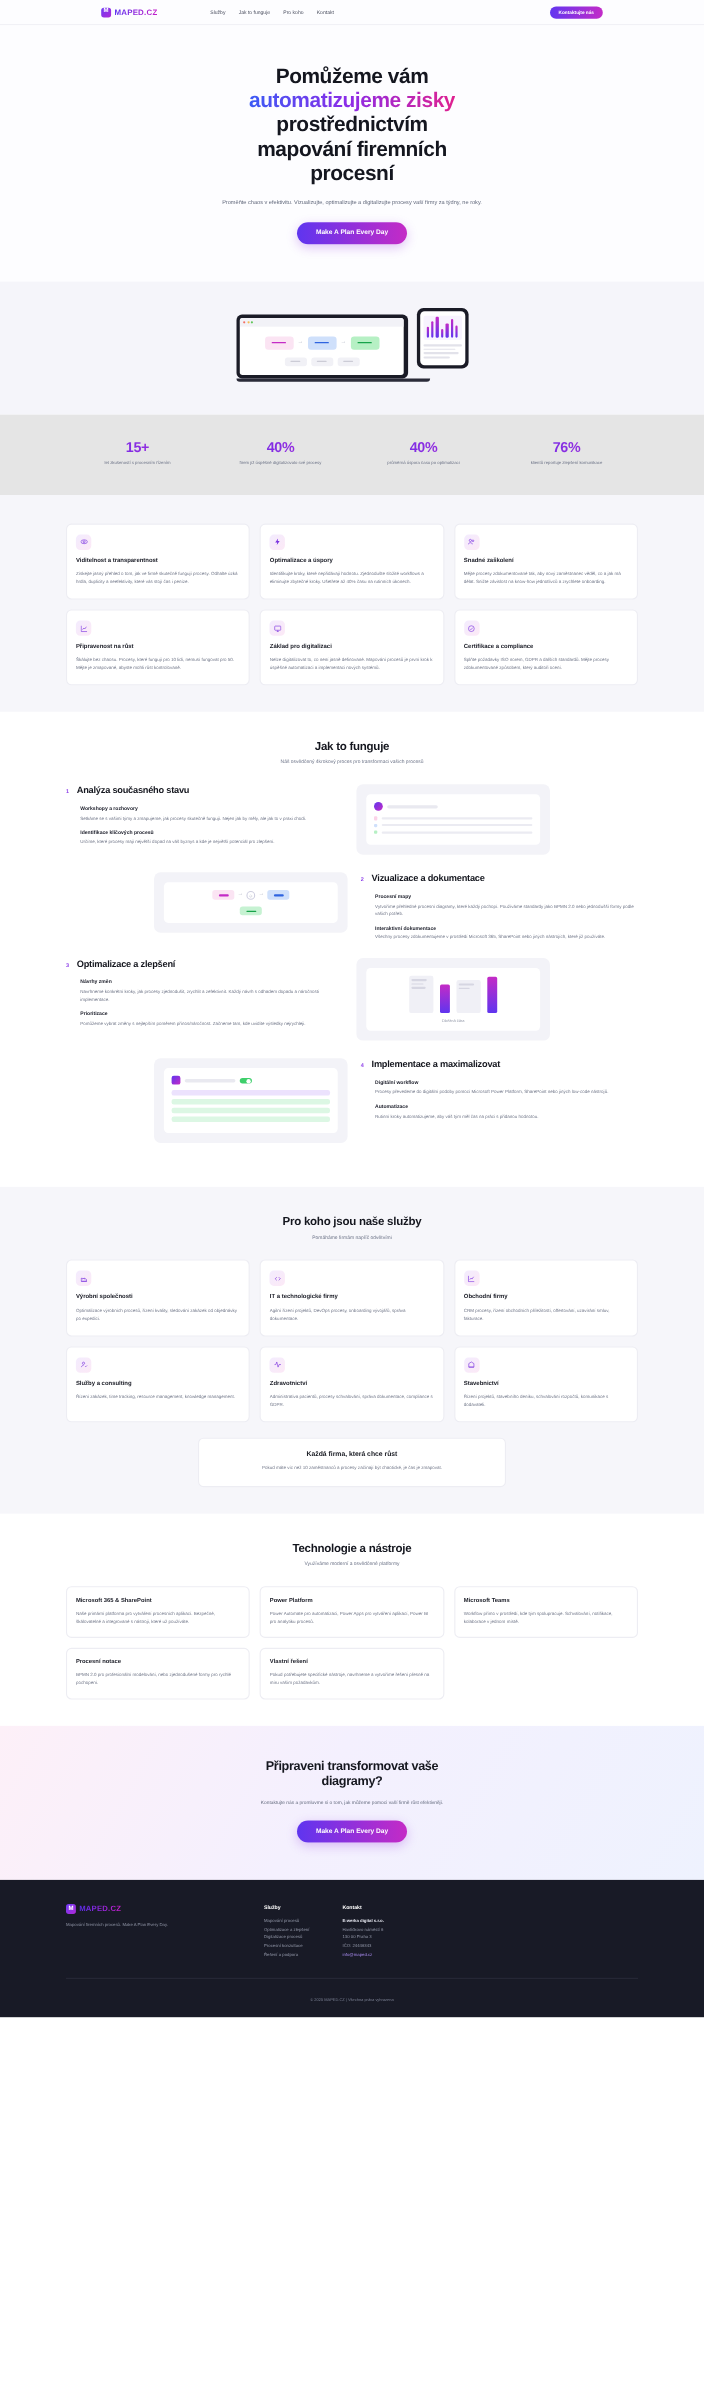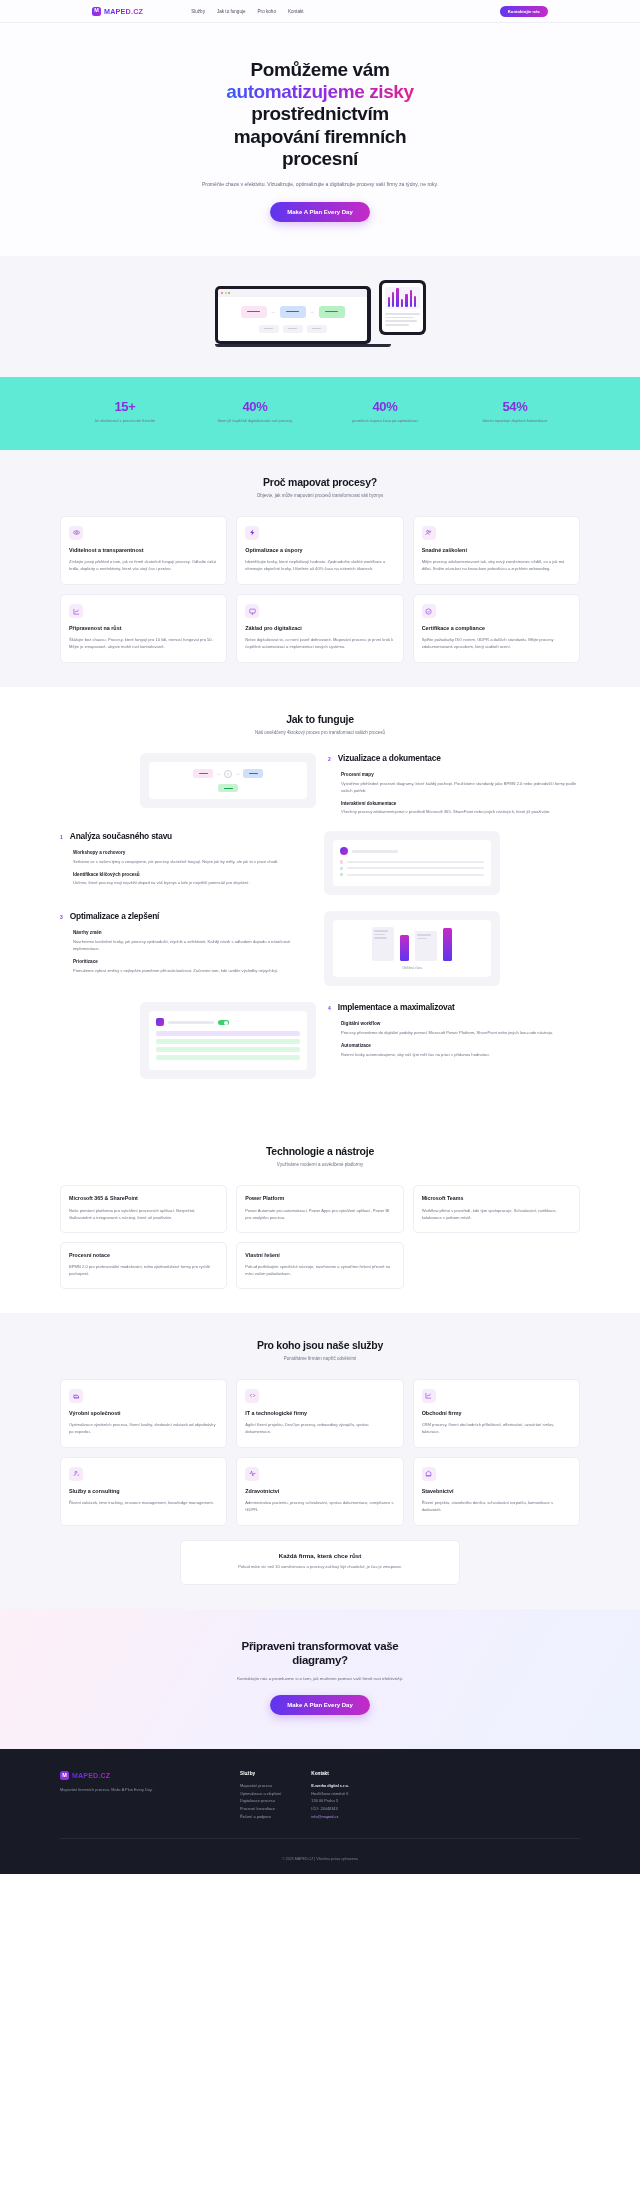--- a/index.html
+++ b/index.html
@@ -96,21 +96,21 @@
     width: 47px; background: #1a1b26; border-radius: 6px; padding: 3px;
     margin-bottom: 12px;
   }
   .phone-inner { background:#fff; border-radius: 4px; overflow:hidden; padding: 4px 3px; }
   .bars { display:flex; align-items:flex-end; justify-content:center; gap:2px; height:22px; background:#f7f3fe; border-radius:2px; padding:2px 3px;}
   .bars i { width: 4px; border-radius: 1px; background: linear-gradient(180deg,#c42bc6 0%,#5f35ef 100%); display:block;}
   .plines { margin-top: 4px; }
   .plines i { display:block; height:1.5px; border-radius:2px; background:#e2e2ea; margin-bottom:2.2px;}
 
   
-  .stats { background:#5eead4; padding: 22px 0 26px; }
+  .stats { background:#e5e5e5; padding: 22px 0 26px; }
   .stats-row { display:flex; }
   .stat { flex:1; text-align:center; }
   .stat-val {
     font-size: 13px; font-weight: 800; letter-spacing:-.3px;
     background: linear-gradient(90deg,#5b2ff0 0%,#b62ad4 100%);
     -webkit-background-clip:text; background-clip:text; -webkit-text-fill-color:transparent;
   }
   .stat-lbl { margin-top:4px; font-size:3.9px; line-height:1.55; color:#6c7387; padding:0 14px; }
 
   
@@ -313,33 +313,29 @@
         </div>
         <div class="stat">
           <div class="stat-val">40%</div>
           <div class="stat-lbl">firem již úspěšně digitalizovalo své procesy</div>
         </div>
         <div class="stat">
           <div class="stat-val">40%</div>
           <div class="stat-lbl">průměrná úspora času po optimalizaci</div>
         </div>
         <div class="stat">
-          <div class="stat-val">54%</div>
+          <div class="stat-val">76%</div>
           <div class="stat-lbl">klientů reportuje zlepšení komunikace</div>
         </div>
       </div>
     </div>
   </section>
 
   <section class="sec alt">
     <div class="wrap">
-      <div class="sec-head">
-        <h2>Proč mapovat procesy?</h2>
-        <p>Objevte, jak může mapování procesů transformovat váš byznys</p>
-      </div>
       <div class="grid3">
 
         <div class="card">
           <div class="ico">
             <svg viewBox="0 0 24 24" fill="none" stroke="currentColor" stroke-width="2">
                 <ellipse cx="12" cy="12" rx="10" ry="6"></ellipse>
                 <circle cx="12" cy="12" r="3"></circle>
               </svg>
           </div>
           <h3>Viditelnost a transparentnost</h3>
@@ -403,20 +399,57 @@
 
       </div>
     </div>
   </section>
 
   <section class="sec">
     <div class="wrap">
       <div class="sec-head">
         <h2>Jak to funguje</h2>
         <p>Náš osvědčený 4krokový proces pro transformaci vašich procesů</p>
+      </div>
+
+      <div class="step">
+        <div class="step-text">
+          <div class="step-title">
+            <span class="step-num">1</span>
+            <h3>Analýza současného stavu</h3>
+          </div>
+          <div class="step-block">
+            <h4>Workshopy a rozhovory</h4>
+            <p>Setkáme se s vašimi týmy a zmapujeme, jak procesy skutečně fungují. Nejen jak by měly, ale jak to v praxi chodí.</p>
+          </div>
+          <div class="step-block">
+            <h4>Identifikace klíčových procesů</h4>
+            <p>Určíme, které procesy mají největší dopad na váš byznys a kde je největší potenciál pro zlepšení.</p>
+          </div>
+        </div>
+        <div class="visual">
+          <div class="vcard">
+            <div class="vrow">
+                <span class="dot-grad"></span>
+                <span class="bar-gray sm"></span>
+              </div>
+            <div class="lrow">
+                <span class="sq" style="background:#fbd3e8"></span>
+                <span class="line"></span>
+              </div>
+            <div class="lrow">
+                <span class="sq" style="background:#cfe0fb"></span>
+                <span class="line"></span>
+              </div>
+            <div class="lrow">
+                <span class="sq" style="background:#b6f0c4"></span>
+                <span class="line"></span>
+              </div>
+          </div>
+        </div>
       </div>
 
       <div class="step rev">
         <div class="step-text">
           <div class="step-title">
             <span class="step-num">2</span>
             <h3>Vizualizace a dokumentace</h3>
           </div>
           <div class="step-block">
             <h4>Procesní mapy</h4>
@@ -445,57 +478,20 @@
                   <b></b>
                 </span>
               </div>
           </div>
         </div>
       </div>
 
       <div class="step">
         <div class="step-text">
           <div class="step-title">
-            <span class="step-num">1</span>
-            <h3>Analýza současného stavu</h3>
-          </div>
-          <div class="step-block">
-            <h4>Workshopy a rozhovory</h4>
-            <p>Setkáme se s vašimi týmy a zmapujeme, jak procesy skutečně fungují. Nejen jak by měly, ale jak to v praxi chodí.</p>
-          </div>
-          <div class="step-block">
-            <h4>Identifikace klíčových procesů</h4>
-            <p>Určíme, které procesy mají největší dopad na váš byznys a kde je největší potenciál pro zlepšení.</p>
-          </div>
-        </div>
-        <div class="visual">
-          <div class="vcard">
-            <div class="vrow">
-                <span class="dot-grad"></span>
-                <span class="bar-gray sm"></span>
-              </div>
-            <div class="lrow">
-                <span class="sq" style="background:#fbd3e8"></span>
-                <span class="line"></span>
-              </div>
-            <div class="lrow">
-                <span class="sq" style="background:#cfe0fb"></span>
-                <span class="line"></span>
-              </div>
-            <div class="lrow">
-                <span class="sq" style="background:#b6f0c4"></span>
-                <span class="line"></span>
-              </div>
-          </div>
-        </div>
-      </div>
-
-      <div class="step">
-        <div class="step-text">
-          <div class="step-title">
             <span class="step-num">3</span>
             <h3>Optimalizace a zlepšení</h3>
           </div>
           <div class="step-block">
             <h4>Návrhy změn</h4>
             <p>Navrhneme konkrétní kroky, jak procesy zjednodušit, zrychlit a zefektivnit. Každý návrh s odhadem dopadu a náročnosti implementace.</p>
           </div>
           <div class="step-block">
             <h4>Prioritizace</h4>
             <p>Pomůžeme vybrat změny s nejlepším poměrem přínos/náročnost. Začneme tam, kde uvidíte výsledky nejrychleji.</p>
@@ -547,20 +543,102 @@
             <div class="wf-line"></div>
             <div class="wf-line"></div>
             <div class="wf-line"></div>
           </div>
         </div>
       </div>
 
     </div>
   </section>
 
+  <section class="sec alt">
+    <div class="wrap">
+      <div class="sec-head">
+        <h2>Pro koho jsou naše služby</h2>
+        <p>Pomáháme firmám napříč odvětvími</p>
+      </div>
+      <div class="grid3">
+
+        <div class="card">
+          <div class="ico">
+            <svg viewBox="0 0 24 24" fill="none" stroke="currentColor" stroke-width="2">
+                <path d="M3 20V10l5 3V10l5 3V10l6 4v6z"></path>
+                <path d="M3 20h18"></path>
+              </svg>
+          </div>
+          <h3>Výrobní společnosti</h3>
+          <p>Optimalizace výrobních procesů, řízení kvality, sledování zakázek od objednávky po expedici.</p>
+        </div>
+
+        <div class="card">
+          <div class="ico">
+            <svg viewBox="0 0 24 24" fill="none" stroke="currentColor" stroke-width="2">
+                <path d="M9 7l-5 5 5 5M15 7l5 5-5 5"></path>
+              </svg>
+          </div>
+          <h3>IT a technologické firmy</h3>
+          <p>Agilní řízení projektů, DevOps procesy, onboarding vývojářů, správa dokumentace.</p>
+        </div>
+
+        <div class="card">
+          <div class="ico">
+            <svg viewBox="0 0 24 24" fill="none" stroke="currentColor" stroke-width="2">
+                <path d="M3 3v18h18"></path>
+                <path d="M7 15l4-5 3 3 5-7"></path>
+              </svg>
+          </div>
+          <h3>Obchodní firmy</h3>
+          <p>CRM procesy, řízení obchodních příležitostí, offertování, uzavírání smluv, fakturace.</p>
+        </div>
+
+        <div class="card">
+          <div class="ico">
+            <svg viewBox="0 0 24 24" fill="none" stroke="currentColor" stroke-width="2">
+                <circle cx="10" cy="8" r="3.5"></circle>
+                <path d="M3.5 20c0-3.3 2.9-5.2 6.5-5.2"></path>
+                <path d="M15 17l2 2 4-4"></path>
+              </svg>
+          </div>
+          <h3>Služby a consulting</h3>
+          <p>Řízení zakázek, time tracking, resource management, knowledge management.</p>
+        </div>
+
+        <div class="card">
+          <div class="ico">
+            <svg viewBox="0 0 24 24" fill="none" stroke="currentColor" stroke-width="2">
+                <path d="M2 12h4l3-8 4 16 3-8h6"></path>
+              </svg>
+          </div>
+          <h3>Zdravotnictví</h3>
+          <p>Administrativa pacientů, procesy schvalování, správa dokumentace, compliance s GDPR.</p>
+        </div>
+
+        <div class="card">
+          <div class="ico">
+            <svg viewBox="0 0 24 24" fill="none" stroke="currentColor" stroke-width="2">
+                <path d="M4 20V9l8-5 8 5v11z"></path>
+                <path d="M4 20h16"></path>
+              </svg>
+          </div>
+          <h3>Stavebnictví</h3>
+          <p>Řízení projektů, stavebního deníku, schvalování rozpočtů, komunikace s dodavateli.</p>
+        </div>
+
+      </div>
+
+      <div class="banner">
+        <h3>Každá firma, která chce růst</h3>
+        <p>Pokud máte víc než 10 zaměstnanců a procesy začínají být chaotické, je čas je zmapovat.</p>
+      </div>
+    </div>
+  </section>
+
   <section class="sec">
     <div class="wrap">
       <div class="sec-head">
         <h2>Technologie a nástroje</h2>
         <p>Využíváme moderní a osvědčené platformy</p>
       </div>
       <div class="grid3 tech">
         <div class="card">
           <h3>Microsoft 365 &amp; SharePoint</h3>
           <p>Naše primární platforma pro vytváření procesních aplikací. Bezpečné, škálovatelné a integrované s nástroji, které už používáte.</p>
@@ -574,102 +652,20 @@
           <p>Workflow přímo v prostředí, kde tým spolupracuje. Schvalování, notifikace, kolaborace v jednom místě.</p>
         </div>
         <div class="card">
           <h3>Procesní notace</h3>
           <p>BPMN 2.0 pro profesionální modelování, nebo zjednodušené formy pro rychlé pochopení.</p>
         </div>
         <div class="card">
           <h3>Vlastní řešení</h3>
           <p>Pokud potřebujete specifické nástroje, navrhneme a vytvoříme řešení přesně na míru vašim požadavkům.</p>
         </div>
-      </div>
-    </div>
-  </section>
-
-  <section class="sec alt">
-    <div class="wrap">
-      <div class="sec-head">
-        <h2>Pro koho jsou naše služby</h2>
-        <p>Pomáháme firmám napříč odvětvími</p>
-      </div>
-      <div class="grid3">
-
-        <div class="card">
-          <div class="ico">
-            <svg viewBox="0 0 24 24" fill="none" stroke="currentColor" stroke-width="2">
-                <path d="M3 20V10l5 3V10l5 3V10l6 4v6z"></path>
-                <path d="M3 20h18"></path>
-              </svg>
-          </div>
-          <h3>Výrobní společnosti</h3>
-          <p>Optimalizace výrobních procesů, řízení kvality, sledování zakázek od objednávky po expedici.</p>
-        </div>
-
-        <div class="card">
-          <div class="ico">
-            <svg viewBox="0 0 24 24" fill="none" stroke="currentColor" stroke-width="2">
-                <path d="M9 7l-5 5 5 5M15 7l5 5-5 5"></path>
-              </svg>
-          </div>
-          <h3>IT a technologické firmy</h3>
-          <p>Agilní řízení projektů, DevOps procesy, onboarding vývojářů, správa dokumentace.</p>
-        </div>
-
-        <div class="card">
-          <div class="ico">
-            <svg viewBox="0 0 24 24" fill="none" stroke="currentColor" stroke-width="2">
-                <path d="M3 3v18h18"></path>
-                <path d="M7 15l4-5 3 3 5-7"></path>
-              </svg>
-          </div>
-          <h3>Obchodní firmy</h3>
-          <p>CRM procesy, řízení obchodních příležitostí, offertování, uzavírání smluv, fakturace.</p>
-        </div>
-
-        <div class="card">
-          <div class="ico">
-            <svg viewBox="0 0 24 24" fill="none" stroke="currentColor" stroke-width="2">
-                <circle cx="10" cy="8" r="3.5"></circle>
-                <path d="M3.5 20c0-3.3 2.9-5.2 6.5-5.2"></path>
-                <path d="M15 17l2 2 4-4"></path>
-              </svg>
-          </div>
-          <h3>Služby a consulting</h3>
-          <p>Řízení zakázek, time tracking, resource management, knowledge management.</p>
-        </div>
-
-        <div class="card">
-          <div class="ico">
-            <svg viewBox="0 0 24 24" fill="none" stroke="currentColor" stroke-width="2">
-                <path d="M2 12h4l3-8 4 16 3-8h6"></path>
-              </svg>
-          </div>
-          <h3>Zdravotnictví</h3>
-          <p>Administrativa pacientů, procesy schvalování, správa dokumentace, compliance s GDPR.</p>
-        </div>
-
-        <div class="card">
-          <div class="ico">
-            <svg viewBox="0 0 24 24" fill="none" stroke="currentColor" stroke-width="2">
-                <path d="M4 20V9l8-5 8 5v11z"></path>
-                <path d="M4 20h16"></path>
-              </svg>
-          </div>
-          <h3>Stavebnictví</h3>
-          <p>Řízení projektů, stavebního deníku, schvalování rozpočtů, komunikace s dodavateli.</p>
-        </div>
-
-      </div>
-
-      <div class="banner">
-        <h3>Každá firma, která chce růst</h3>
-        <p>Pokud máte víc než 10 zaměstnanců a procesy začínají být chaotické, je čas je zmapovat.</p>
       </div>
     </div>
   </section>
 
   <section class="cta">
     <h2>
       <span>Připraveni transformovat vaše</span><br>
       <span>diagramy?</span>
     </h2>
     <p>Kontaktujte nás a promluvme si o tom, jak můžeme pomoci vaší firmě růst efektivněji.</p>

